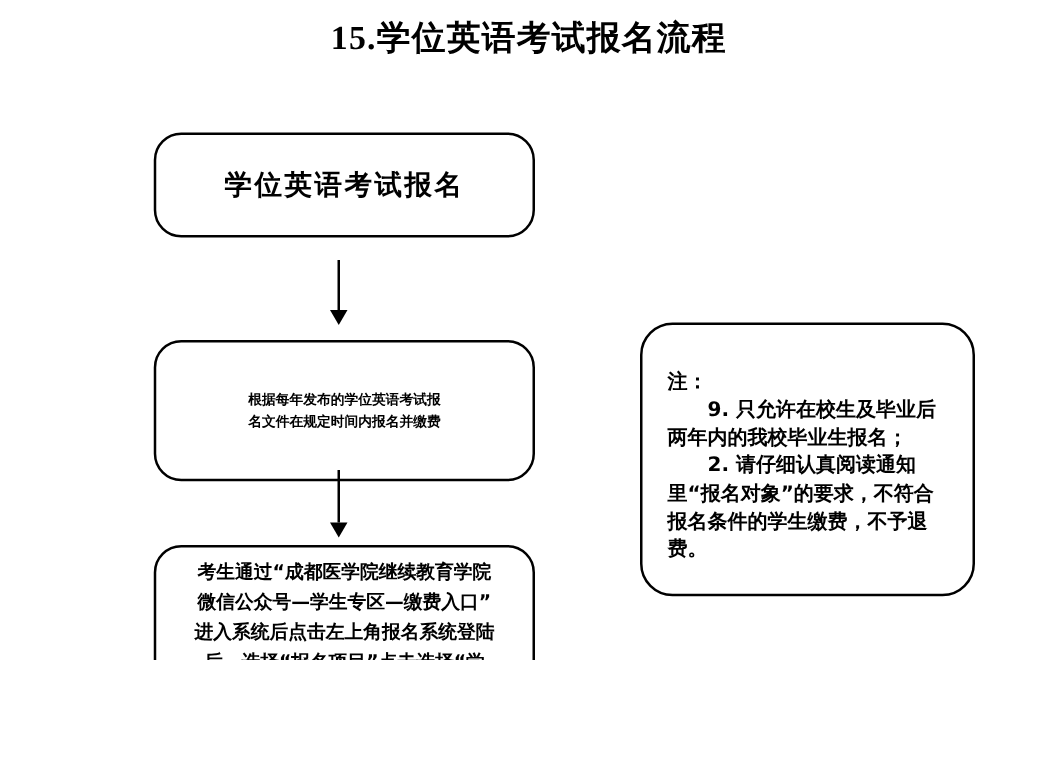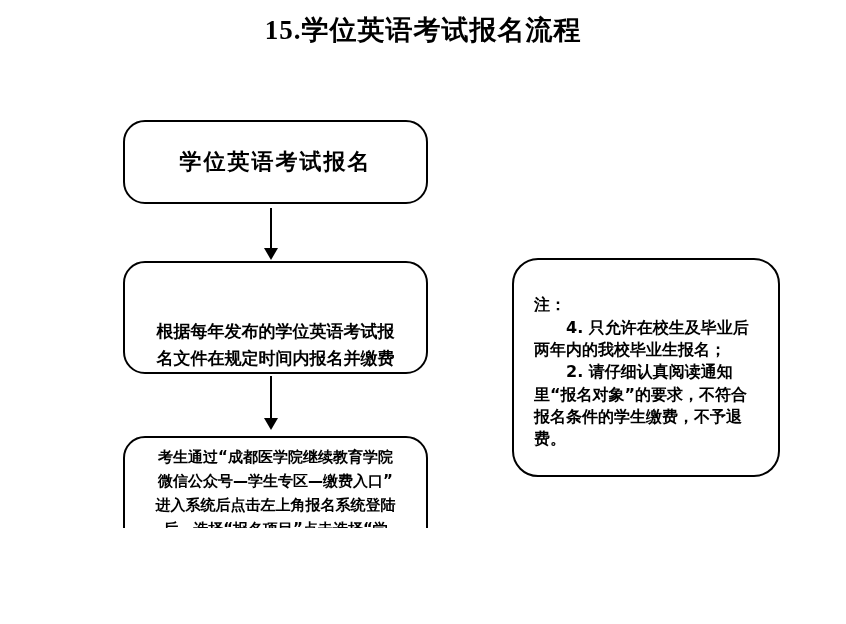--- a/index.html
+++ b/index.html
@@ -35,34 +35,33 @@
     border-radius: 22px;
     background: #ffffff;
     display: flex;
     align-items: center;
     justify-content: center;
     text-align: center;
     font-weight: bold;
   }
   .box-start {
     left: 123px;
-    top: 120px;
+    top: 106px;
     width: 305px;
     height: 84px;
     font-size: 22px;
     letter-spacing: 2px;
   }
   .box-step2 {
     left: 123px;
-    top: 261px;
+    top: 272px;
     width: 305px;
     height: 113px;
-    font-size: 17px;
+    font-size: 11px;
     line-height: 1.6;
-    align-items: flex-end;
   }
   .box-step3 {
     left: 123px;
     top: 436px;
     width: 305px;
     height: 161px;
     font-size: 15px;
     line-height: 1.6;
   }
   .pre-line {
@@ -145,17 +144,17 @@
     <span class="pre-line">考生通过“成都医学院继续教育学院
 微信公众号—学生专区—缴费入口”
 进入系统后点击左上角报名系统登陆
 后，选择“报名项目”点击选择“学
 士学位英语水平考试报名费”选择
 “缴费支付”</span>
   </div>
 
   <div class="note-box">
     <p class="note-label">注：</p>
-    <p class="note-item">4. 只允许在校生及毕业后两年内的我校毕业生报名；</p>
+    <p class="note-item">9. 只允许在校生及毕业后两年内的我校毕业生报名；</p>
     <p class="note-item">2. 请仔细认真阅读通知里“报名对象”的要求，不符合报名条件的学生缴费，不予退费。</p>
   </div>
 
 </div>
 
 </body></html>

